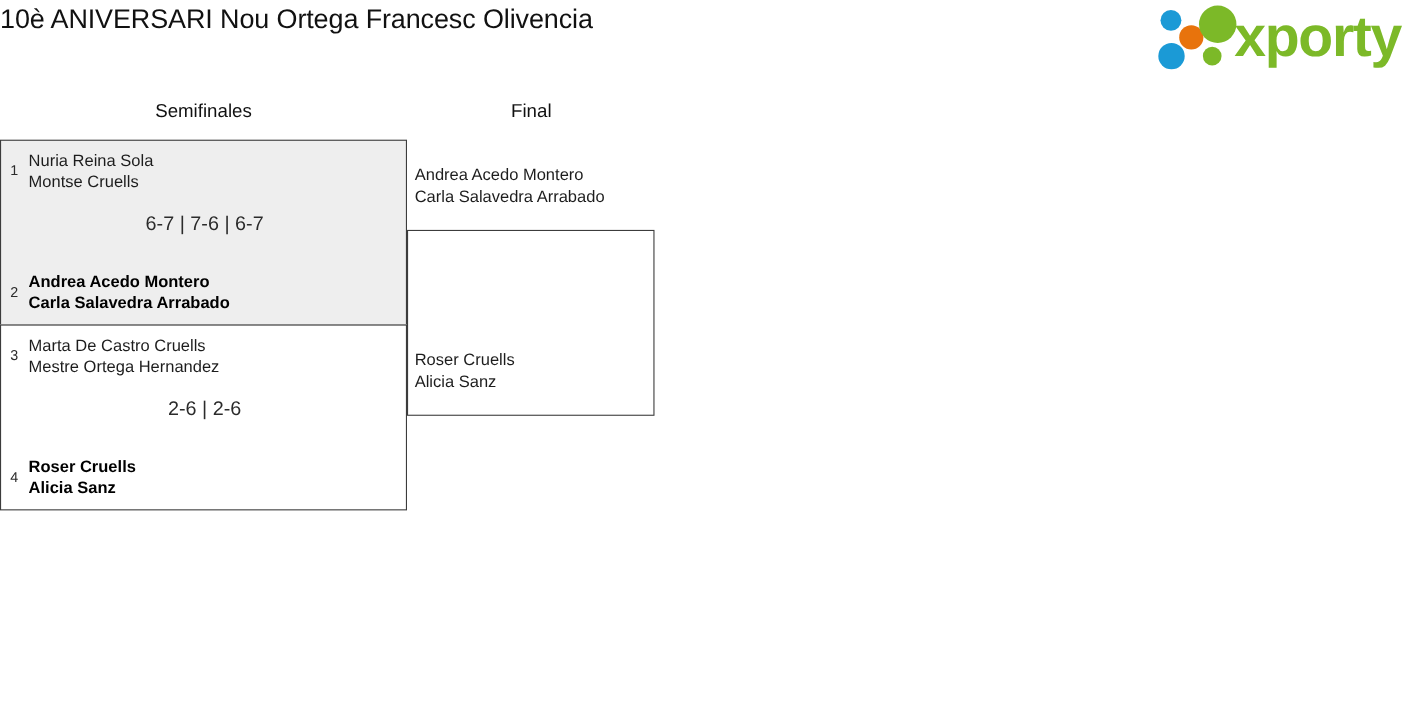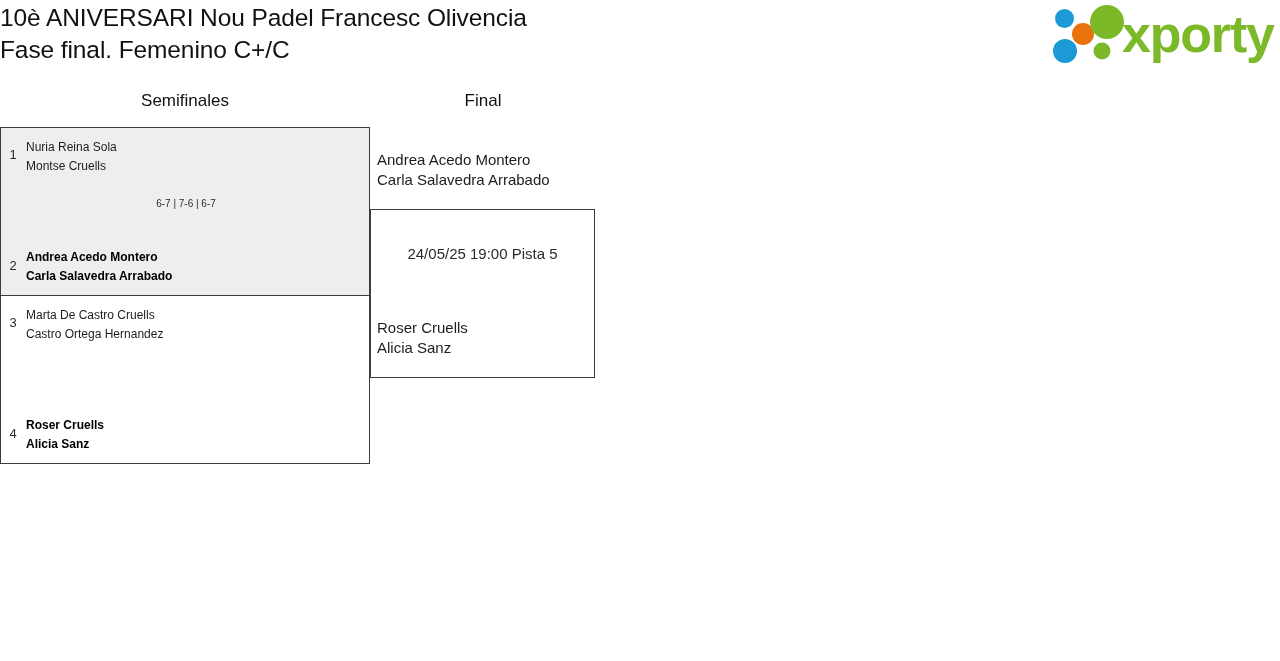--- a/index.html
+++ b/index.html
@@ -101,40 +101,40 @@
     position: absolute;
     left: 4px;
     width: 16px;
     text-align: center;
     font-size: 13px;
     line-height: 16px;
     color: #2b2b2b;
   }
   .team {
     position: absolute;
-    font-size: 12px;
+    font-size: 15px;
     line-height: 18.5px;
     color: #1d1d1d;
     white-space: nowrap;
   }
   .team.winner { font-weight: 700; color: #000000; }
   .team .p { display: block; }
 
   
   .sf .team-top  { left: 25px; top: 10px; }
   .sf .seed-top  { top: 19px; }
   .sf .team-bot  { left: 25px; top: 120px; }
   .sf .seed-bot  { top: 130px; }
   .sf .score {
     position: absolute;
     left: 0;
     top: 66px;
     width: 370px;
     text-align: center;
-    font-size: 10px;
+    font-size: 18px;
     line-height: 19px;
     color: #2b2b2b;
     white-space: nowrap;
   }
 
   
   #final-team-top {
     position: absolute;
     left: 377px;
     top: 60px;
@@ -164,22 +164,21 @@
     color: #2b2b2b;
     white-space: nowrap;
   }
 </style>
 </head>
 <body>
 
 <div id="header">
 
   <div id="tournament-title">
-    <span class="line">10è ANIVERSARI Nou Padel Francesc Olivencia</span>
-    <span class="line">Fase final. Femenino C+/C</span>
+    <span class="line">10è ANIVERSARI Nou Ortega Francesc Olivencia</span>
   </div>
 
   <div id="logo">
     <svg id="logo-mark" viewBox="0 0 76 62" xmlns="http://www.w3.org/2000/svg">
       <circle cx="14.5" cy="14.5" r="9.5" fill="#1b9ad6"></circle>
       <circle cx="15" cy="47" r="12" fill="#1b9ad6"></circle>
       <circle cx="33" cy="30" r="11" fill="#e8730c"></circle>
       <circle cx="57" cy="18" r="17" fill="#7cb928"></circle>
       <circle cx="52" cy="47" r="8.5" fill="#7cb928"></circle>
     </svg>
@@ -206,38 +205,38 @@
     <div class="team team-bot winner">
       <span class="p">Andrea Acedo Montero</span>
       <span class="p">Carla Salavedra Arrabado</span>
     </div>
   </div>
 
   <div class="match sf plain" id="match-sf2">
     <div class="seed seed-top">3</div>
     <div class="team team-top">
       <span class="p">Marta De Castro Cruells</span>
-      <span class="p">Castro Ortega Hernandez</span>
-    </div>
-
+      <span class="p">Mestre Ortega Hernandez</span>
+    </div>
+
+    <div class="score">2-6 | 2-6</div>
 
     <div class="seed seed-bot">4</div>
     <div class="team team-bot winner">
       <span class="p">Roser Cruells</span>
       <span class="p">Alicia Sanz</span>
     </div>
   </div>
 
   <div class="match plain" id="match-final"></div>
 
   <div id="final-team-top">
     <span class="p">Andrea Acedo Montero</span>
     <span class="p">Carla Salavedra Arrabado</span>
   </div>
 
-  <div id="final-schedule">24/05/25 19:00 Pista 5</div>
 
   <div id="final-team-bot">
     <span class="p">Roser Cruells</span>
     <span class="p">Alicia Sanz</span>
   </div>
 
 </div>
 
 </body></html>

